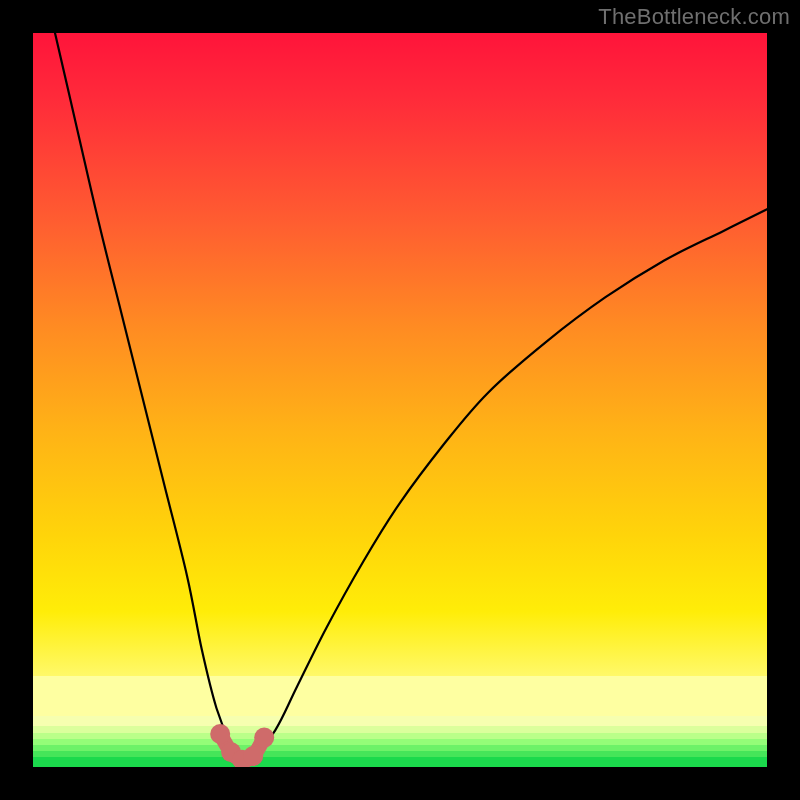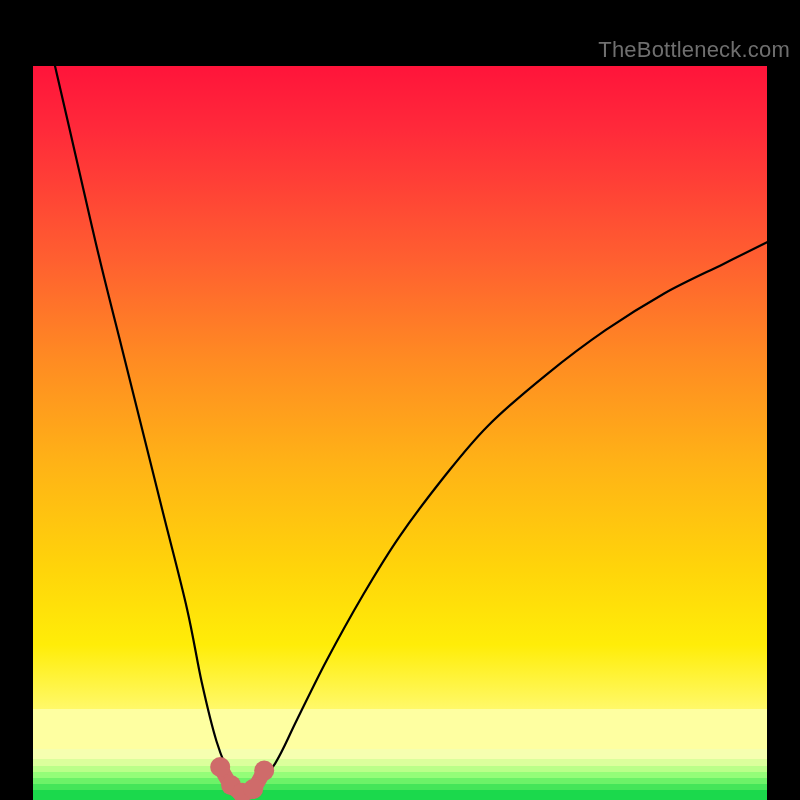--- a/index.html
+++ b/index.html
@@ -9,21 +9,20 @@
     height: 800px;
     overflow: hidden;
     background: #000;
     font-family: Arial, Helvetica, sans-serif;
   }
   .outer {
     position: relative;
     width: 800px;
     height: 632px;
     background: #000;
-    margin-top: 33px;
   }
   .plot {
     position: absolute;
     left: 33px;
     top: 33px;
     width: 734px;
     height: 734px;
     overflow: hidden;
   }
   .gradient-top {

